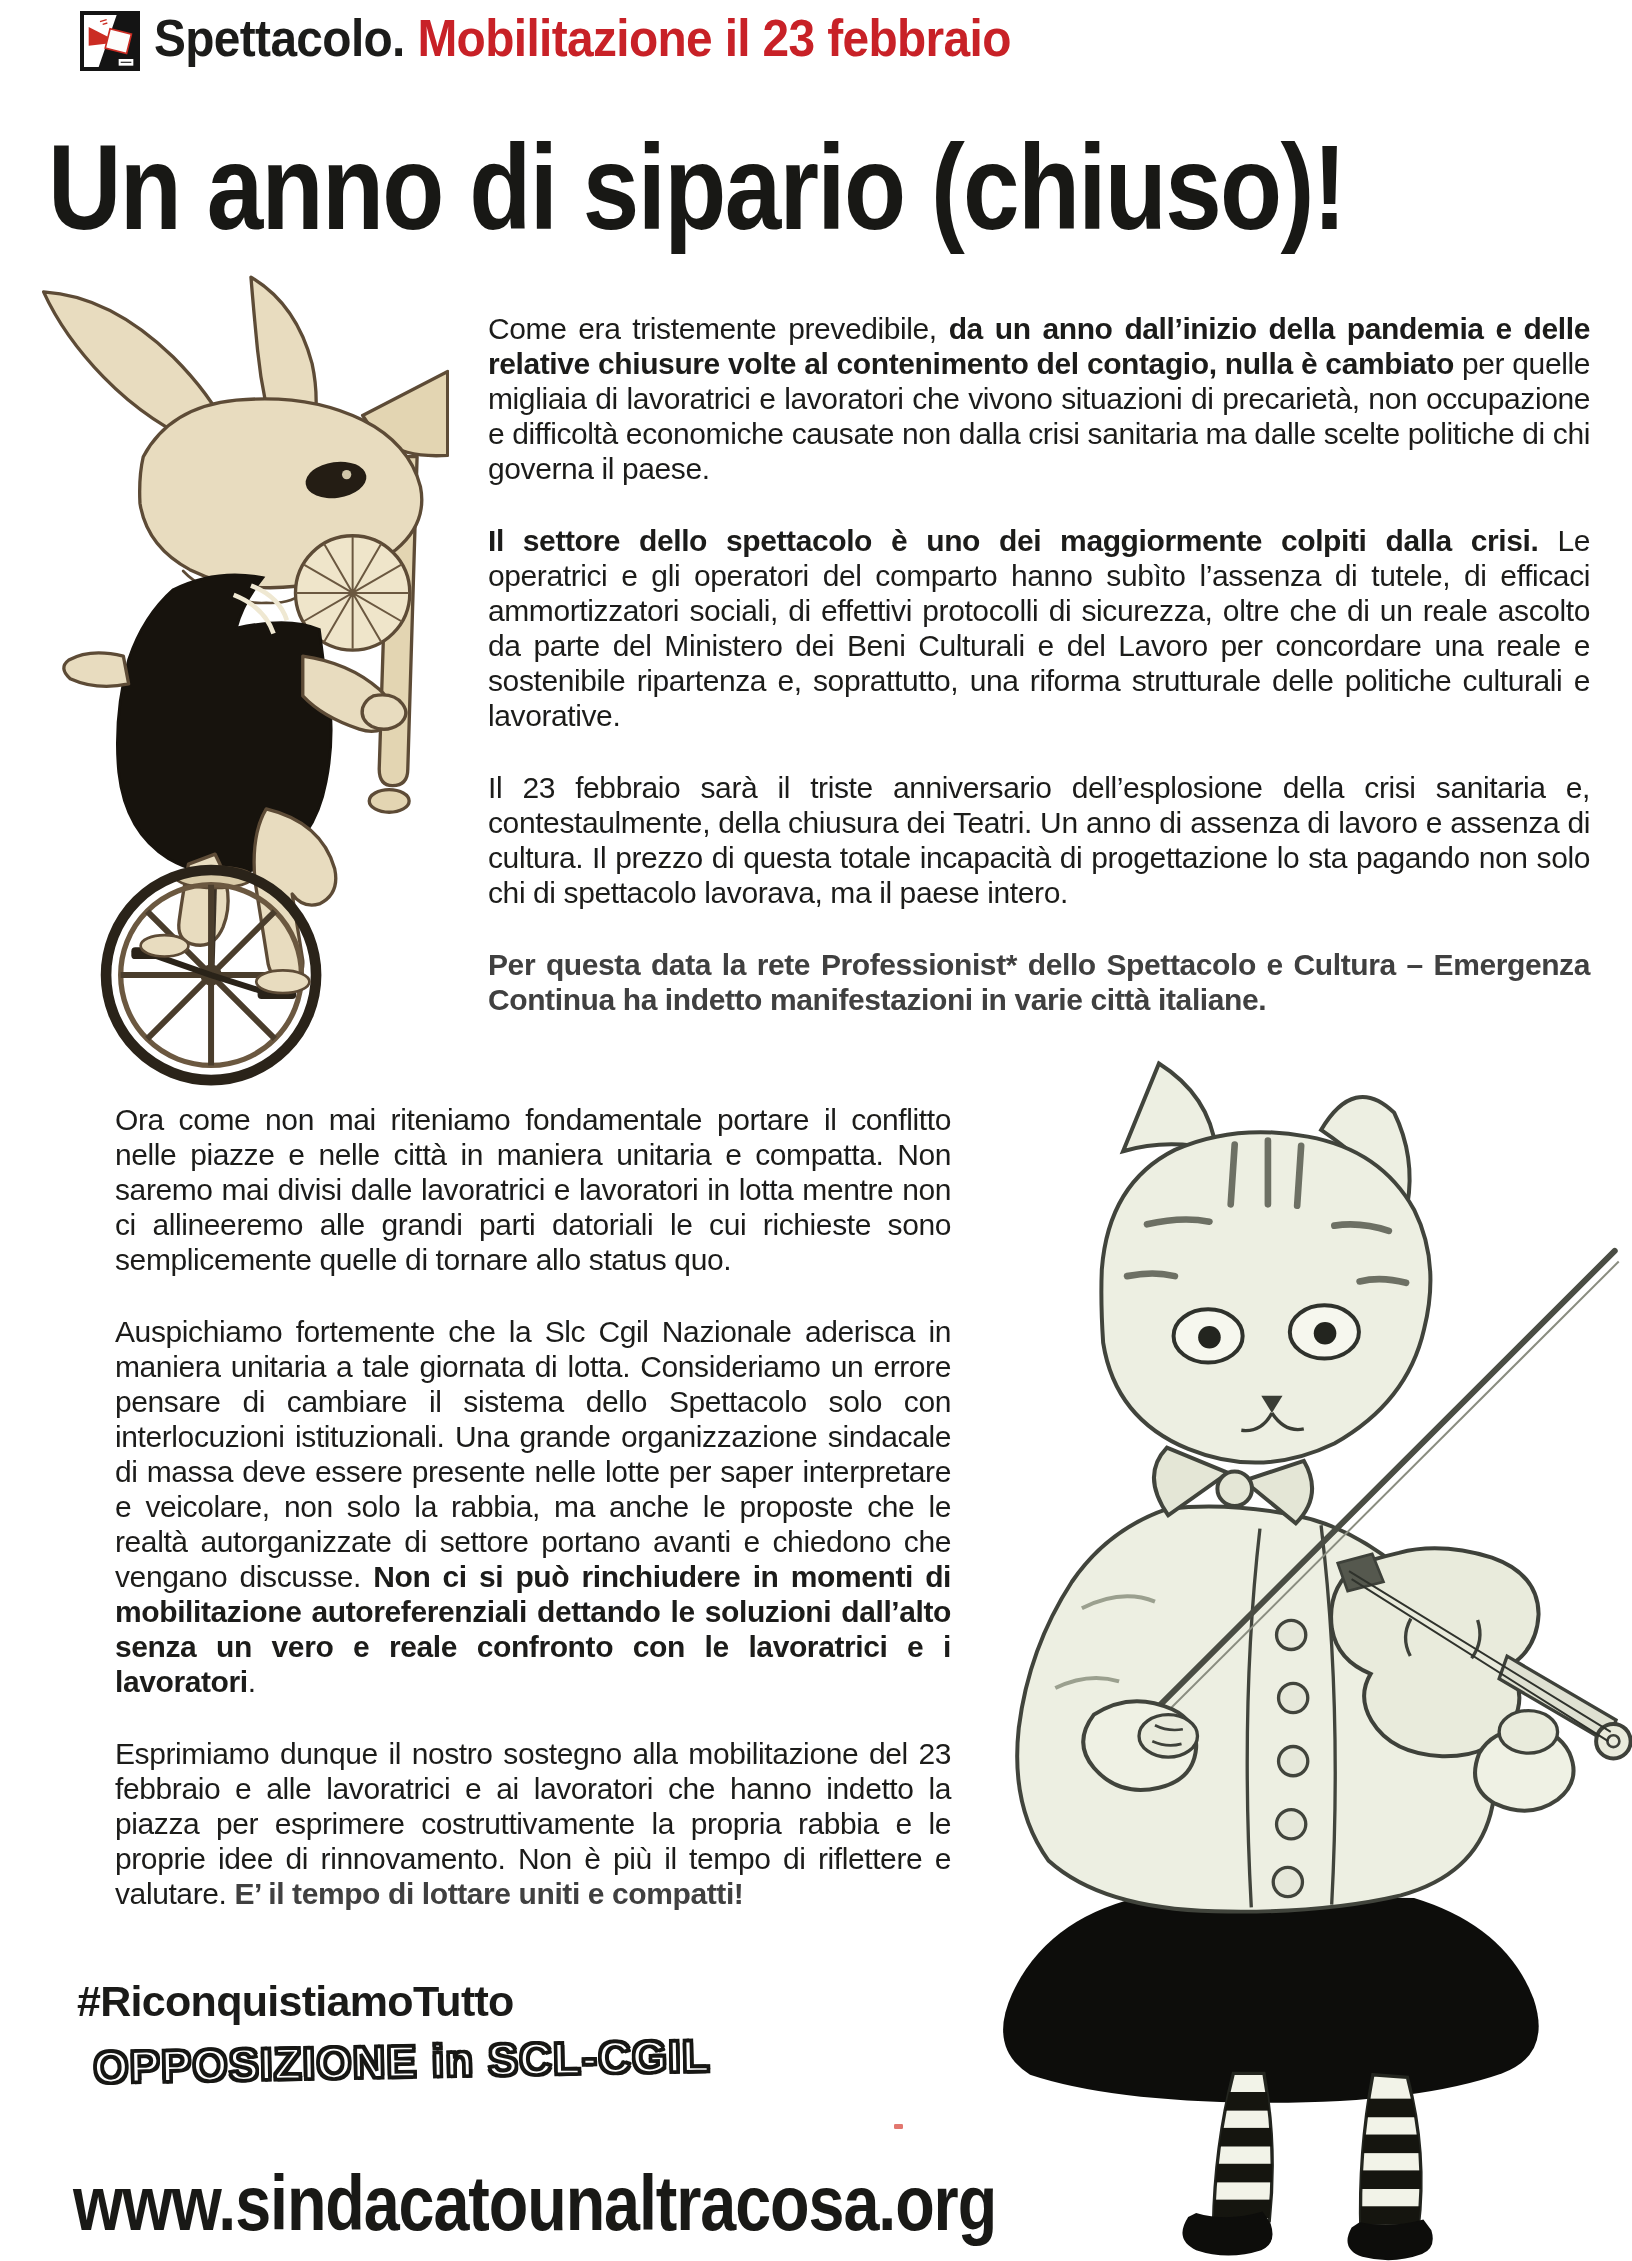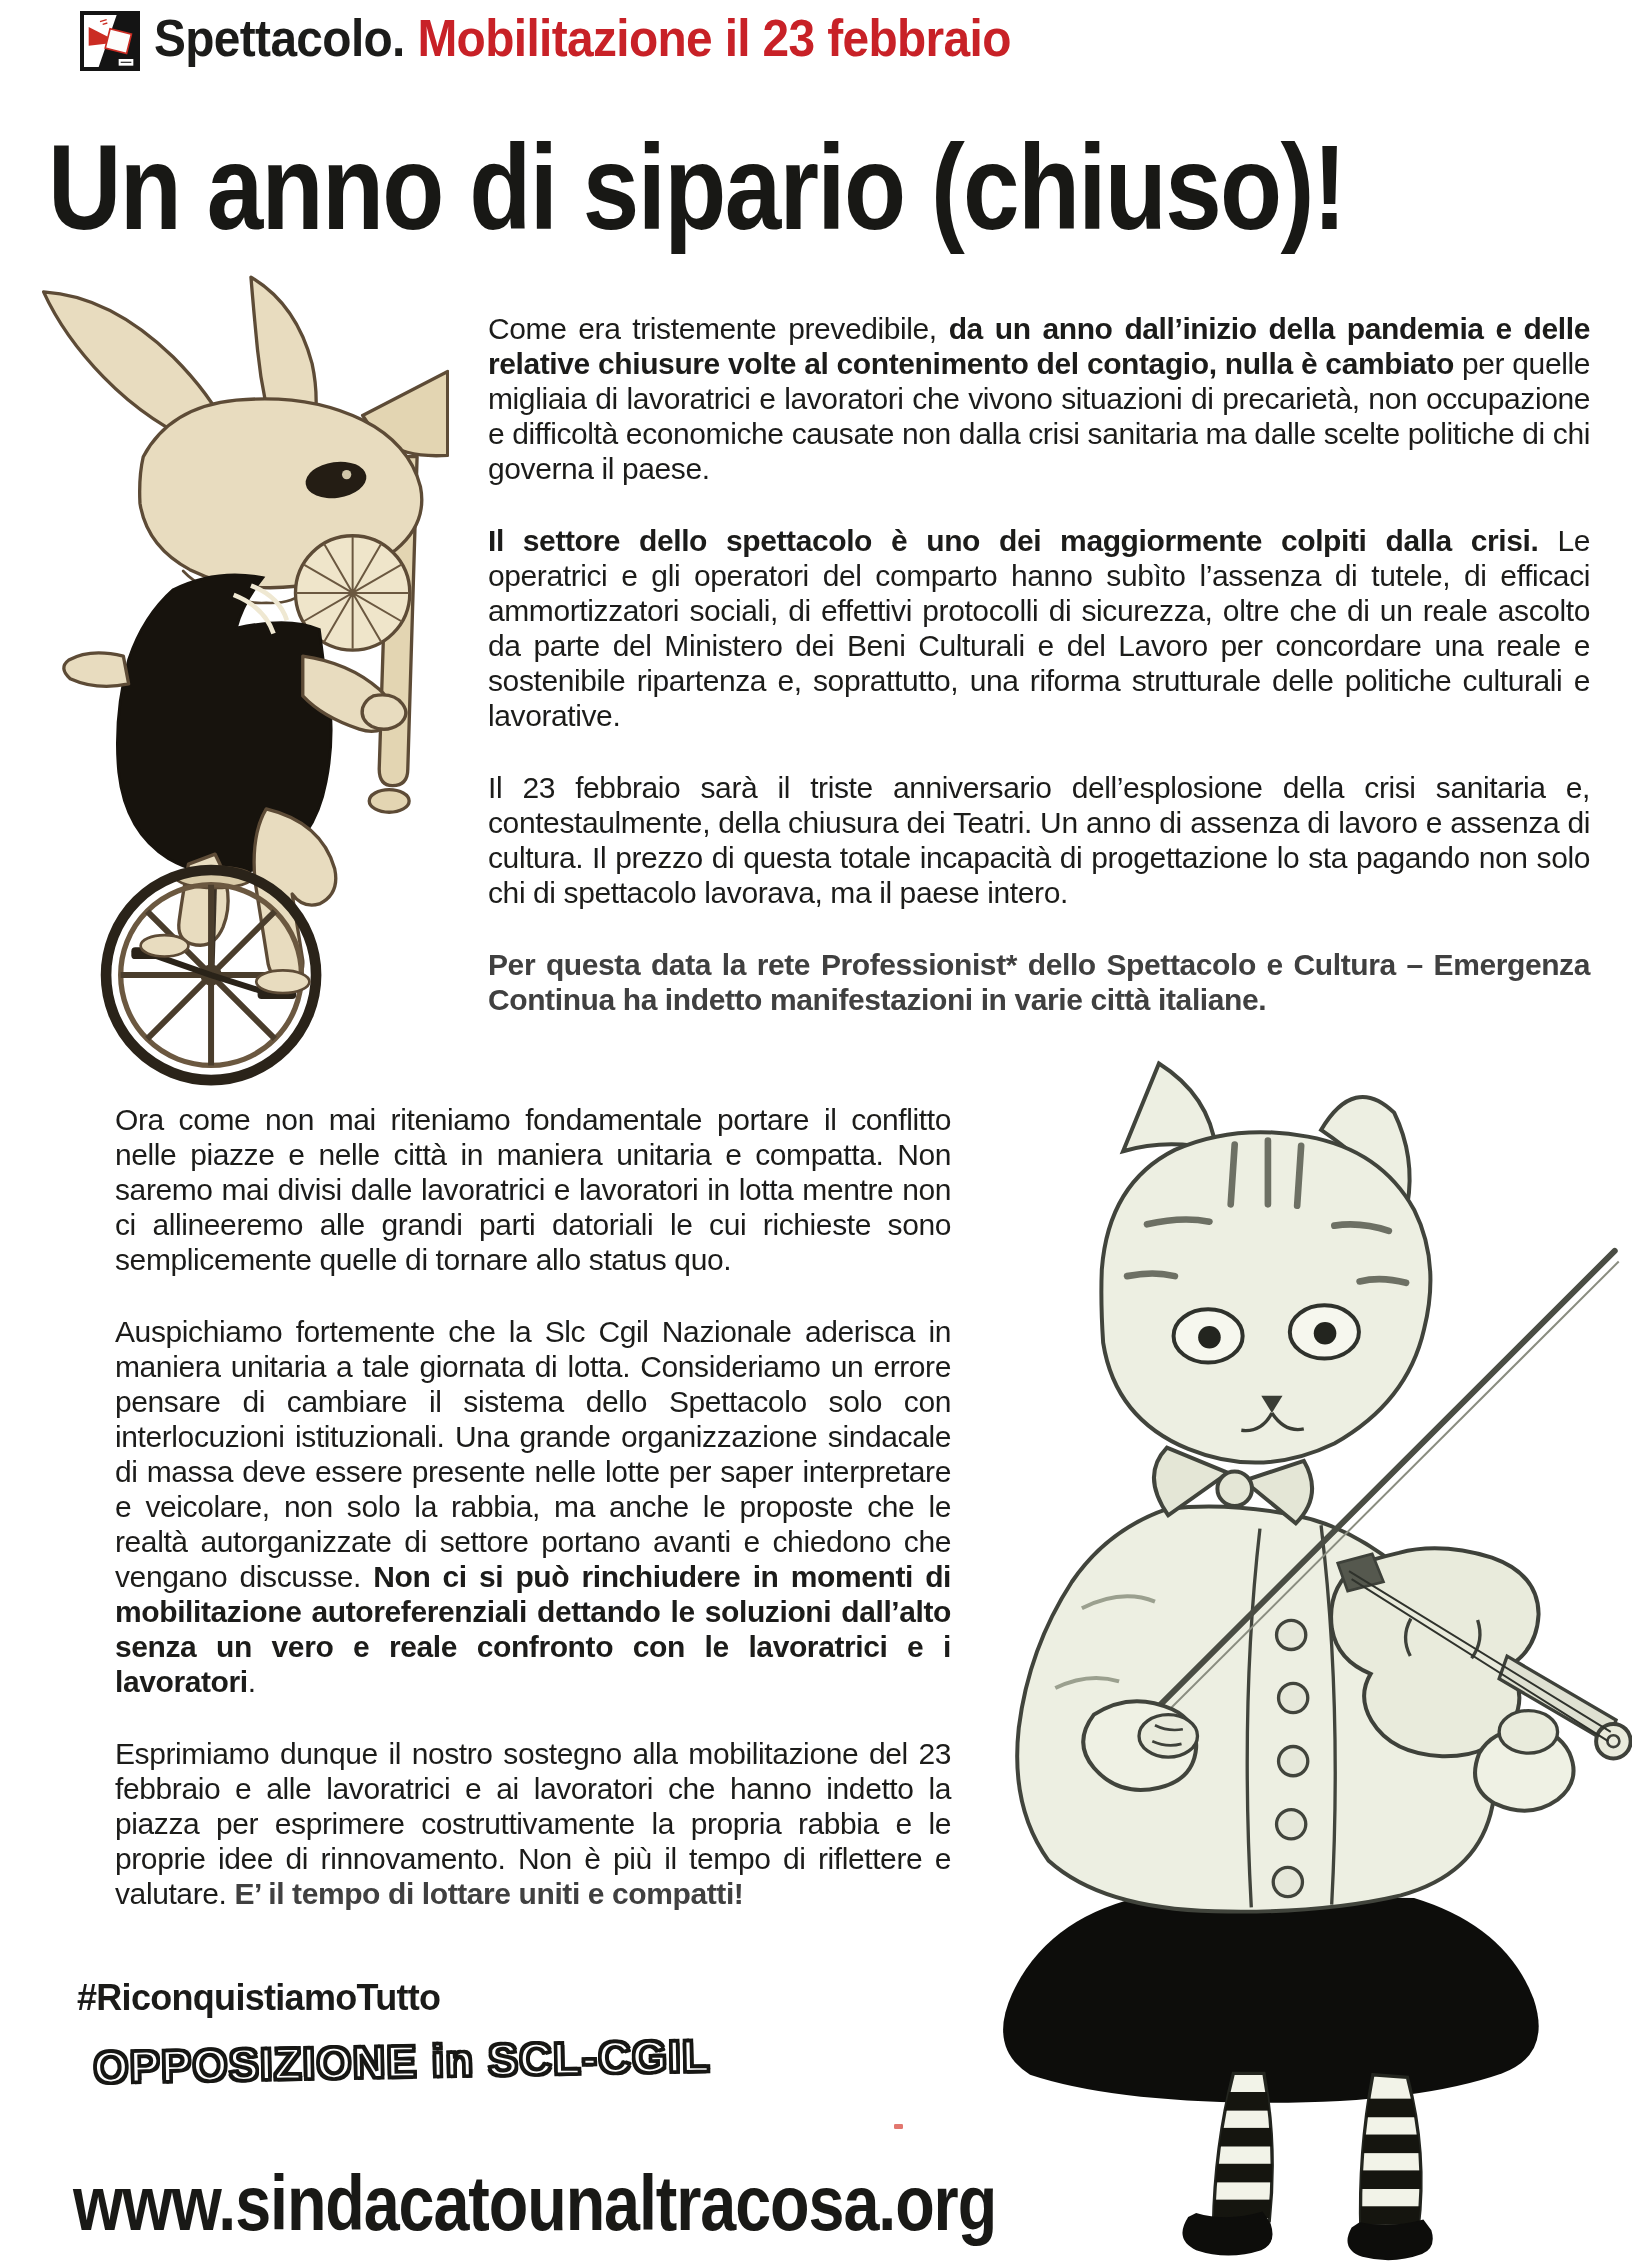--- a/index.html
+++ b/index.html
@@ -19,21 +19,21 @@
   .col-right{left:488px;top:311px;width:1102px;}
   .col-left{left:92px;top:1102px;width:836px;margin-left:23px;}
   .para{margin:0 0 37px 0;font-size:30px;line-height:35px;letter-spacing:-0.4px;}
   .para:last-child{margin-bottom:0;}
   .b{font-weight:bold;}
   .rb{font-weight:bold;color:#404040;}
   
   .rabbit{left:17.3px;top:257px;width:432px;height:830px;}
   .cat{left:949px;top:1050px;width:683px;height:1211px;}
   
-  .hashtag{left:77px;top:1977px;font-size:36px;font-weight:bold;letter-spacing:-0.7px;color:#1b1b19;}
+  .hashtag{left:77px;top:1977px;font-size:43px;font-weight:bold;letter-spacing:-0.7px;color:#1b1b19;}
   .opposition{left:93px;top:2042px;font-size:45px;font-weight:bold;letter-spacing:1.3px;color:#fff;
               -webkit-text-stroke:3.3px #171714;
               text-shadow:-2px -2px 0 #171714,2px -2px 0 #171714,-2px 2px 0 #171714,2px 2px 0 #171714;
               transform:rotate(-1.1deg);transform-origin:left top;white-space:nowrap;}
   .url{left:73px;top:2159px;font-size:77px;font-weight:bold;letter-spacing:-1.3px;white-space:nowrap;
        transform:scaleX(.84);transform-origin:left top;color:#191916;}
   .speck{left:894px;top:2124px;width:9.3px;height:5.3px;background:#e2776f;border-radius:1.3px;}
 </style>
 </head>
 <body>

